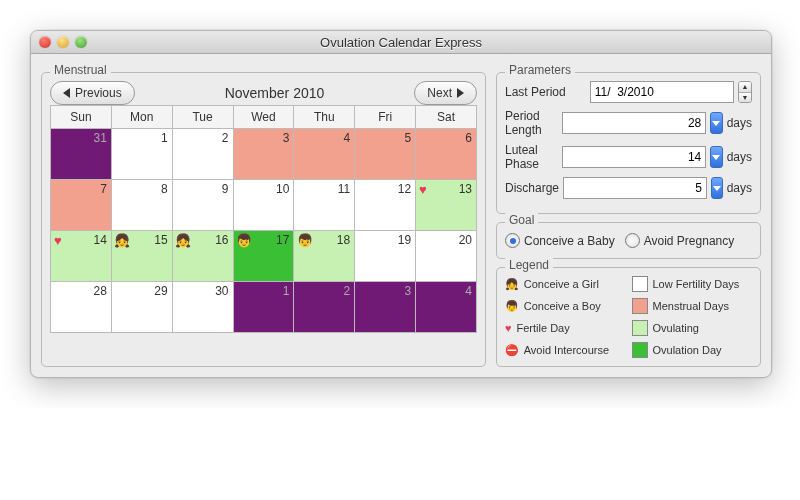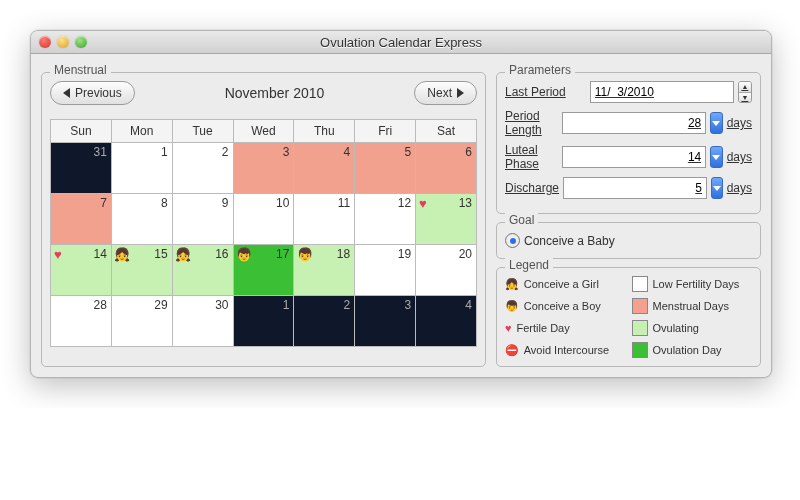--- a/index.html
+++ b/index.html
@@ -71,21 +71,21 @@
   padding: 0 4px;
   font-size: 12px;
   color: #555;
 }
 .calendar-panel { flex: 1; }
 .right-panel { width: 265px; display:flex; flex-direction:column; gap: 0;}
 .cal-nav {
   display: flex;
   align-items: center;
   justify-content: space-between;
-  margin-bottom: 14px;
+  margin-bottom: 0;
 }
 .navbtn {
   display: flex;
   align-items: center;
   gap: 5px;
   height: 22px;
   padding: 0 12px;
   border: 1px solid #9a9a9a;
   border-radius: 12px;
   background: linear-gradient(#fdfdfd, #e0e0e0);
@@ -115,41 +115,40 @@
 }
 table.calendar td {
   border: 1px solid #bbb;
   height: 46px;
   vertical-align: top;
   text-align: right;
   padding: 2px 4px;
   font-size: 12px;
   position: relative;
 }
-td.outside { color: #aaa; background:#0f172a;margin-left:16px; }
+td.outside { color: #aaa; background:#701a75;margin-left:16px; }
 td.menstrual { background: #f2a18f; }
 td.fertile { background: #c7f0b3; }
 td.ovday { background: #3bbf35; }
 td .cell-icon {
   position: absolute;
   left: 3px;
   top: 3px;
   font-size: 13px;
   line-height: 1;
 }
 .heart { color: #e63b5a; }
 .girl { color: #e356a5; }
 .boy { color: #3a7fd5; }
 .no-entry { color: #d23; }
 .param-row {
   display: flex;
   align-items: center;
   margin-bottom: 6px;
   gap: 4px;
-  text-decoration: underline;
 }
 .param-row label { width: 92px; font-size:12px; }
 .param-input {
   flex: 1;
   height: 20px;
   border: 1px solid #9a9a9a;
   background: #fff;
   text-align: right;
   padding: 0 4px;
   font-family: inherit;
@@ -350,20 +349,24 @@
         </div>
       </div>
 
       <div class="groupbox">
         <div class="groupbox-label">Goal</div>
         <div class="goal-row">
           <div class="radio selected">
             <span class="dot"></span>
             <span>Conceive a Baby</span>
           </div>
+          <div class="radio">
+            <span class="dot"></span>
+            <span>Avoid Pregnancy</span>
+          </div>
         </div>
       </div>
 
       <div class="groupbox">
         <div class="groupbox-label">Legend</div>
         <div class="legend-grid">
           <div class="legend-item">
               <span class="girl">👧</span>
               <span>Conceive a Girl</span>
             </div>

